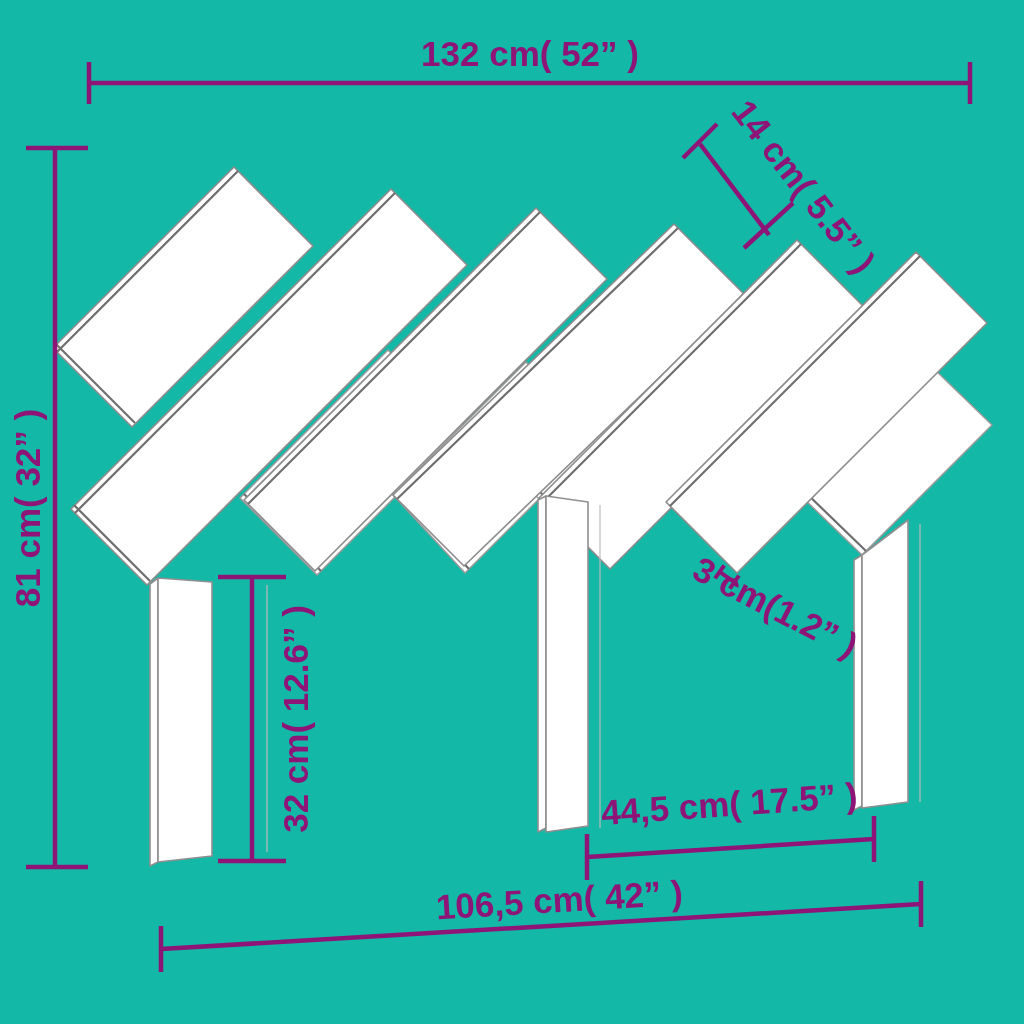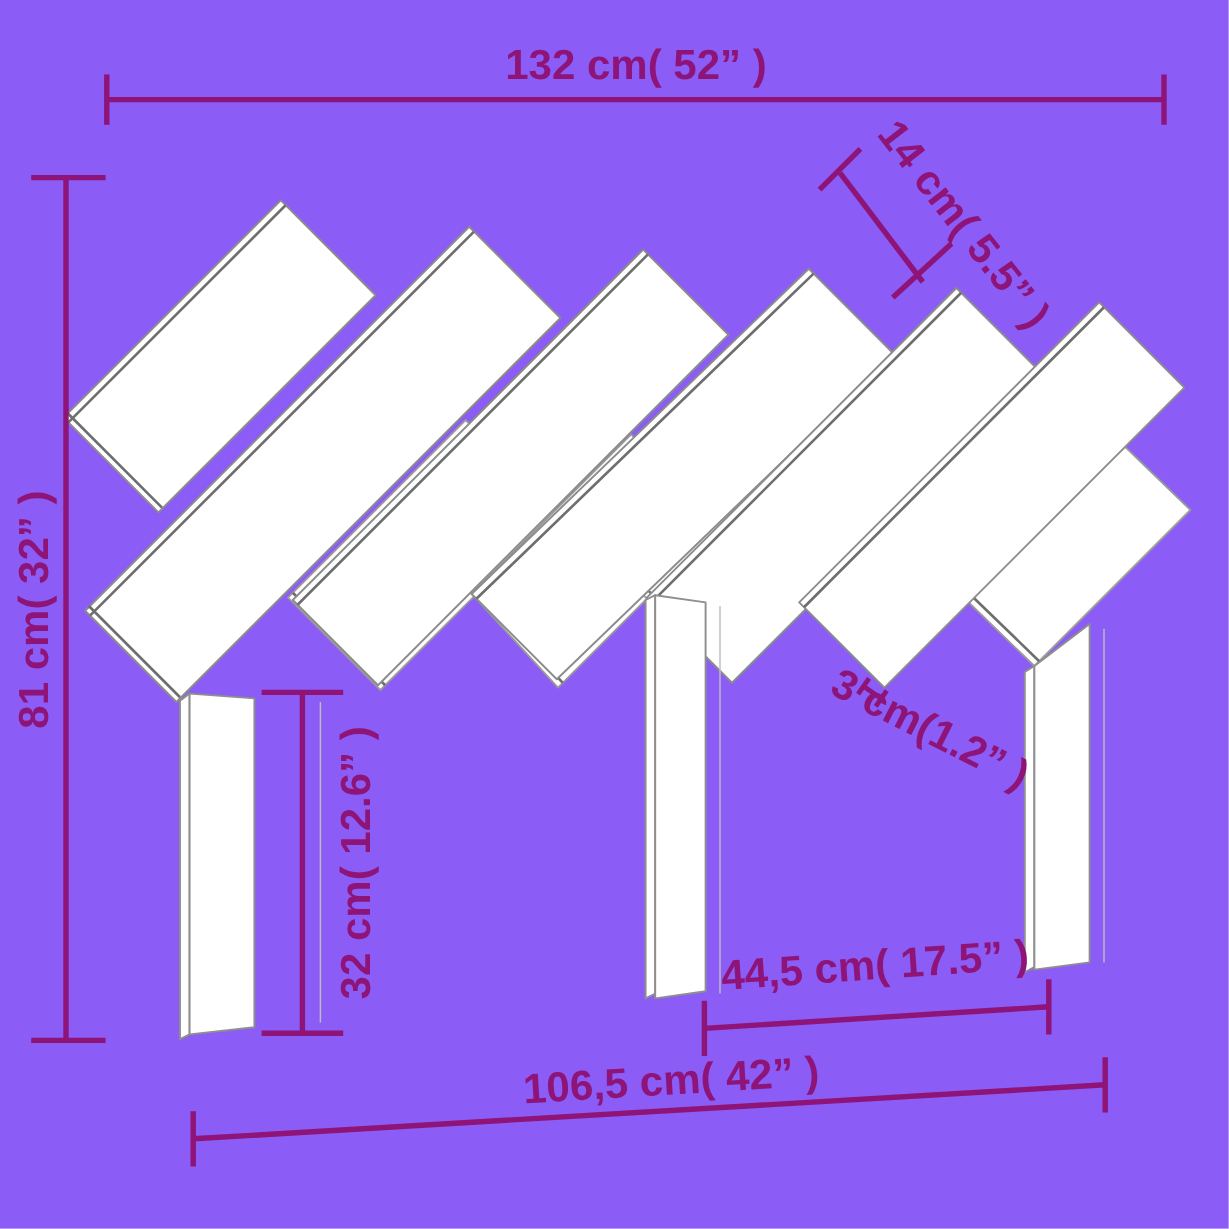--- a/index.html
+++ b/index.html
@@ -1,16 +1,16 @@
 <!DOCTYPE html>
 <html><head>
 <meta charset="utf-8">
 <style>
   html,body{margin:0;padding:0;background:#ffffff;}
-  .canvas{position:relative;width:1024px;height:1024px;background:#8b5cf6;overflow:hidden;}
+  .canvas{position:relative;width:1024px;height:1024px;background:#14b8a6;overflow:hidden;}
   svg{display:block;}
   .slat{fill:#ffffff;stroke:#8c8c8c;stroke-width:1.6;stroke-linejoin:round;}
   .slat-back{fill:#ffffff;stroke:#9a9a9a;stroke-width:1.5;stroke-linejoin:round;}
   .accent{stroke:#6e6e6e;stroke-width:2.2;fill:none;}
   .faint{stroke:#bdbdbd;stroke-width:1.2;fill:none;}
   .leg{fill:#ffffff;stroke:#8f8f8f;stroke-width:1.6;stroke-linejoin:round;}
   .dim{stroke:#8E1477;stroke-width:4.5;fill:none;}
   .dim-label{font-family:"Liberation Sans","DejaVu Sans",sans-serif;font-weight:bold;font-size:35px;fill:#8E1477;}
 </style>
 </head>

